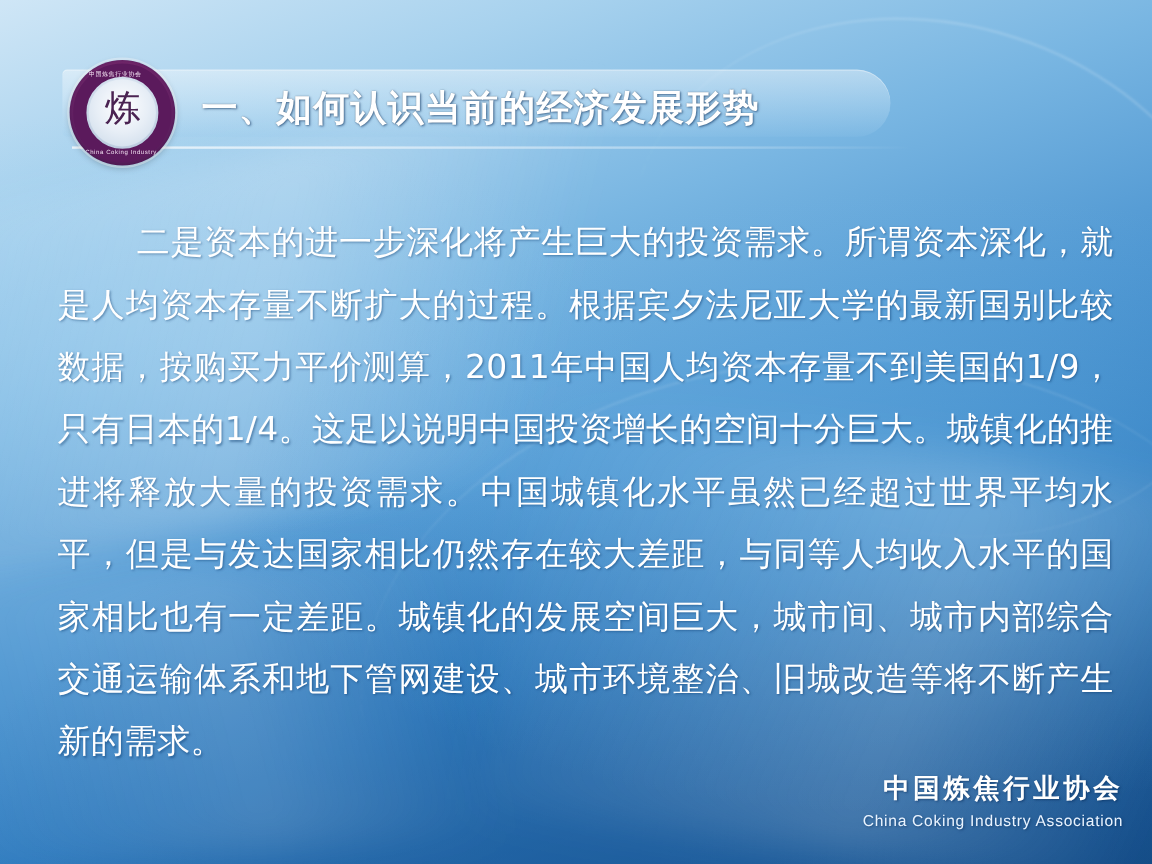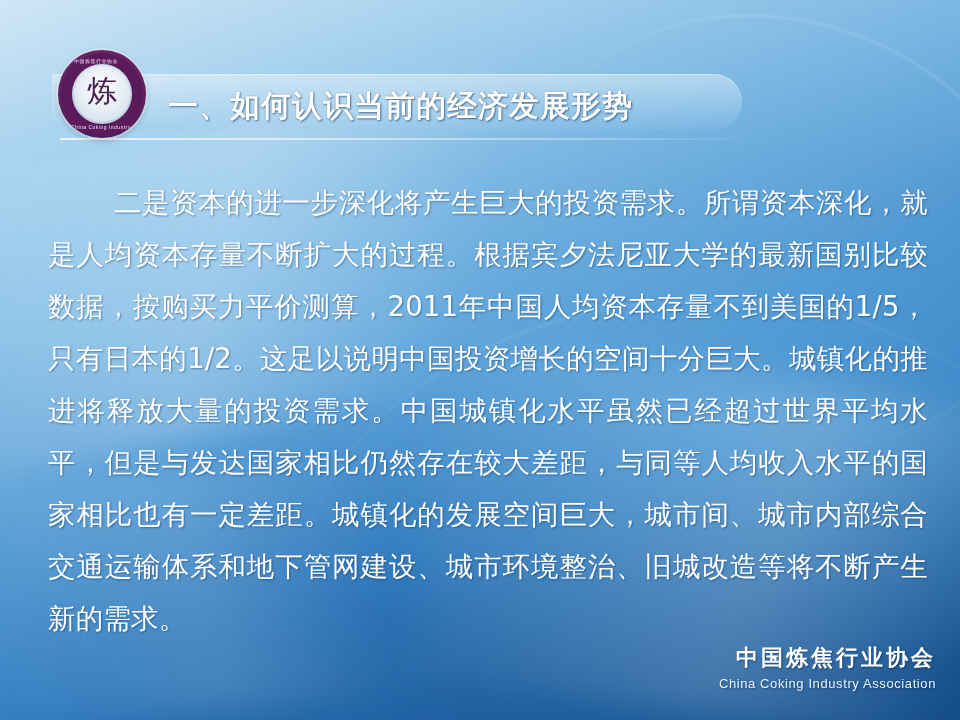--- a/index.html
+++ b/index.html
@@ -57,21 +57,21 @@
     border-radius: 50%;
     border-top: 2px solid rgba(255,255,255,0.12);
     transform: rotate(-6deg);
     filter: blur(1px);
   }
 
   
   .header {
     position: absolute;
     left: 0;
-    top: 60px;
+    top: 44px;
     width: 960px;
     height: 88px;
   }
   .header-bar {
     position: absolute;
     left: 52px;
     top: 14px;
     width: 690px;
     height: 56px;
     border-radius: 4px 28px 28px 4px;
@@ -202,20 +202,20 @@
   </div>
 
   <div class="logo">
     <div class="ring-text"></div>
     <div class="logo-cn">中国炼焦行业协会</div>
     <div class="logo-en">China Coking Industry Association</div>
     <div class="inner"></div>
     <div class="glyph">炼</div>
   </div>
 
-  <div class="body-text">二是资本的进一步深化将产生巨大的投资需求。所谓资本深化，就是人均资本存量不断扩大的过程。根据宾夕法尼亚大学的最新国别比较数据，按购买力平价测算，2011年中国人均资本存量不到美国的1/5，只有日本的1/2。这足以说明中国投资增长的空间十分巨大。城镇化的推进将释放大量的投资需求。中国城镇化水平虽然已经超过世界平均水平，但是与发达国家相比仍然存在较大差距，与同等人均收入水平的国家相比也有一定差距。城镇化的发展空间巨大，城市间、城市内部综合交通运输体系和地下管网建设、城市环境整治、旧城改造等将不断产生新的需求。</div>
+  <div class="body-text">二是资本的进一步深化将产生巨大的投资需求。所谓资本深化，就是人均资本存量不断扩大的过程。根据宾夕法尼亚大学的最新国别比较数据，按购买力平价测算，2011年中国人均资本存量不到美国的1/9，只有日本的1/4。这足以说明中国投资增长的空间十分巨大。城镇化的推进将释放大量的投资需求。中国城镇化水平虽然已经超过世界平均水平，但是与发达国家相比仍然存在较大差距，与同等人均收入水平的国家相比也有一定差距。城镇化的发展空间巨大，城市间、城市内部综合交通运输体系和地下管网建设、城市环境整治、旧城改造等将不断产生新的需求。</div>
 
   <div class="footer">
     <div class="footer-cn">中国炼焦行业协会</div>
     <div class="footer-en">China Coking Industry Association</div>
   </div>
 
 </div>
 
 </body></html>

